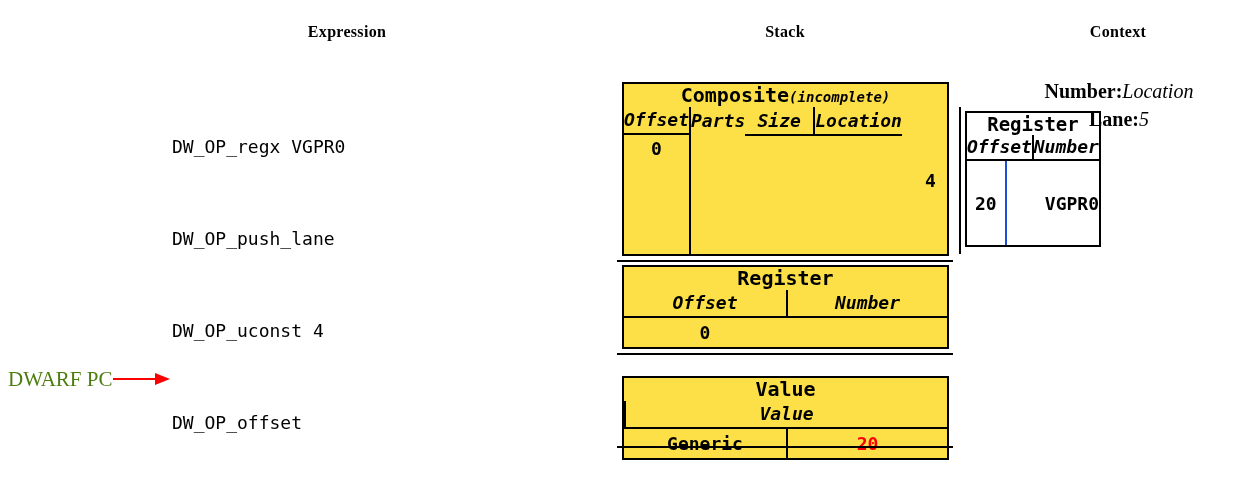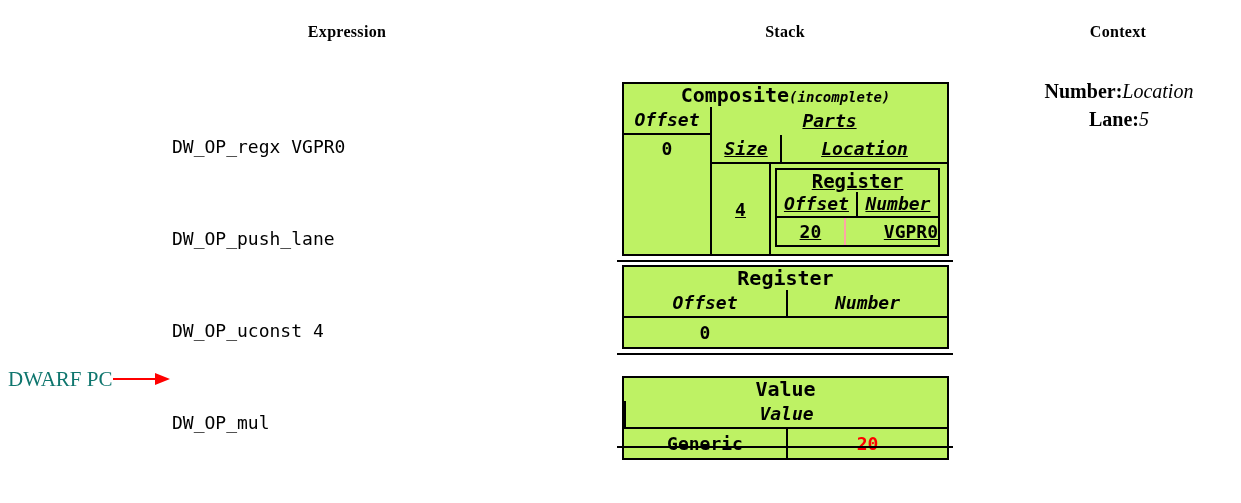--- a/index.html
+++ b/index.html
@@ -25,52 +25,52 @@
     font-size:18px; line-height:30.75px; white-space:pre;
   }
 
   
   .pc-pointer {
     position:absolute; left:8px; top:366px; height:26px;
     display:flex; align-items:center;
   }
   .pc-label {
     font-family:"Liberation Serif","DejaVu Serif",serif;
-    font-size:21px; color:#0f766e; white-space:nowrap;
+    font-size:21px; color:#4d7c0f; white-space:nowrap;
   }
   .arrow-line { width:42px; height:2px; background:#ff0000; margin-left:1px; }
   .arrow-head {
     width:0; height:0;
     border-left:15px solid #ff0000;
     border-top:6px solid transparent;
     border-bottom:6px solid transparent;
   }
 
   
   .stack-table {
     position:absolute; left:622px; width:327px;
-    border:2px solid #000; background:#bef264;
+    border:2px solid #000; background:#fde047;
     font-size:18px; font-weight:bold;
   }
   .tbl-title {
     display:flex; justify-content:center; align-items:baseline;
     font-size:20px; font-weight:bold; height:24px; line-height:24px;
   }
   .tbl-qualifier { font-size:14px; font-style:italic; font-weight:bold; }
   .hdr { font-style:italic; font-weight:bold; text-align:center; }
   .cell { text-align:center; }
 
   
   .composite { top:82px; height:174px; }
   .composite .tbl-title { height:23px; line-height:23px; }
   .comp-body { display:flex; height:147px; }
   .comp-offset-col { width:88px; border-right:2px solid #000; display:flex; flex-direction:column; }
   .comp-offset-hdr { height:28px; line-height:26px; border-bottom:2px solid #000; }
   .comp-offset-val { flex:1; padding-top:3px; }
-  .comp-parts-col { flex:1; display:flex; flex-direction:column;text-decoration:underline; }
+  .comp-parts-col { flex:1; display:flex; flex-direction:row; }
   .comp-parts-hdr { height:28px; line-height:28px; }
   .comp-subhdr-row { height:29px; display:flex; border-bottom:2px solid #000; }
   .comp-size-hdr { width:68px; line-height:27px; }
   .comp-loc-hdr { flex:1; border-left:2px solid #000; line-height:27px; }
   .comp-content-row { flex:1; display:flex; }
   .comp-size-val { width:57px; display:flex; align-items:center; justify-content:center; }
   .comp-loc-cell { flex:1; border-left:2px solid #000; padding:4px 7px 7px 4px; }
 
   .nested-table { width:100%; height:100%; border:2px solid #000; display:flex; flex-direction:column; }
   .nested-table .tbl-title { height:22px; line-height:22px; font-size:19px; }
@@ -121,21 +121,20 @@
 <div class="canvas">
 
   <div class="col-header" style="left:347px;">Expression</div>
   <div class="col-header" style="left:754px;margin-left:31px;">Stack</div>
   <div class="col-header" style="left:1118px;">Context</div>
 
   <div class="expr-list">
     <div>DW_OP_regx VGPR0</div>
     <div>DW_OP_push_lane</div>
     <div>DW_OP_uconst 4</div>
-    <div>DW_OP_mul</div>
     <div>DW_OP_offset</div>
     
     
     
     
     
     
     
   </div>
 
@@ -165,21 +164,21 @@
           <div class="cell comp-size-val">4</div>
           <div class="comp-loc-cell">
             <div class="nested-table">
               <div class="tbl-title">Register</div>
               <div class="nested-hdr-row">
                 <div class="hdr nested-col-l">Offset</div>
                 <div class="hdr nested-col-r">Number</div>
               </div>
               <div class="nested-val-row">
                 <div class="cell nested-col-l">20</div>
-                <div class="cell nested-col-r" style="border-left:2px solid #fca5a5; align-self:stretch; display:flex; align-items:center; justify-content:center;padding-left:38px;">VGPR0</div>
+                <div class="cell nested-col-r" style="border-left:2px solid #1d4ed8; align-self:stretch; display:flex; align-items:center; justify-content:center;padding-left:38px;">VGPR0</div>
               </div>
             </div>
           </div>
         </div>
       </div>
     </div>
   </div>
   <div class="stack-sep sep-1"></div>
 
   <div class="stack-table simple tbl-register">

